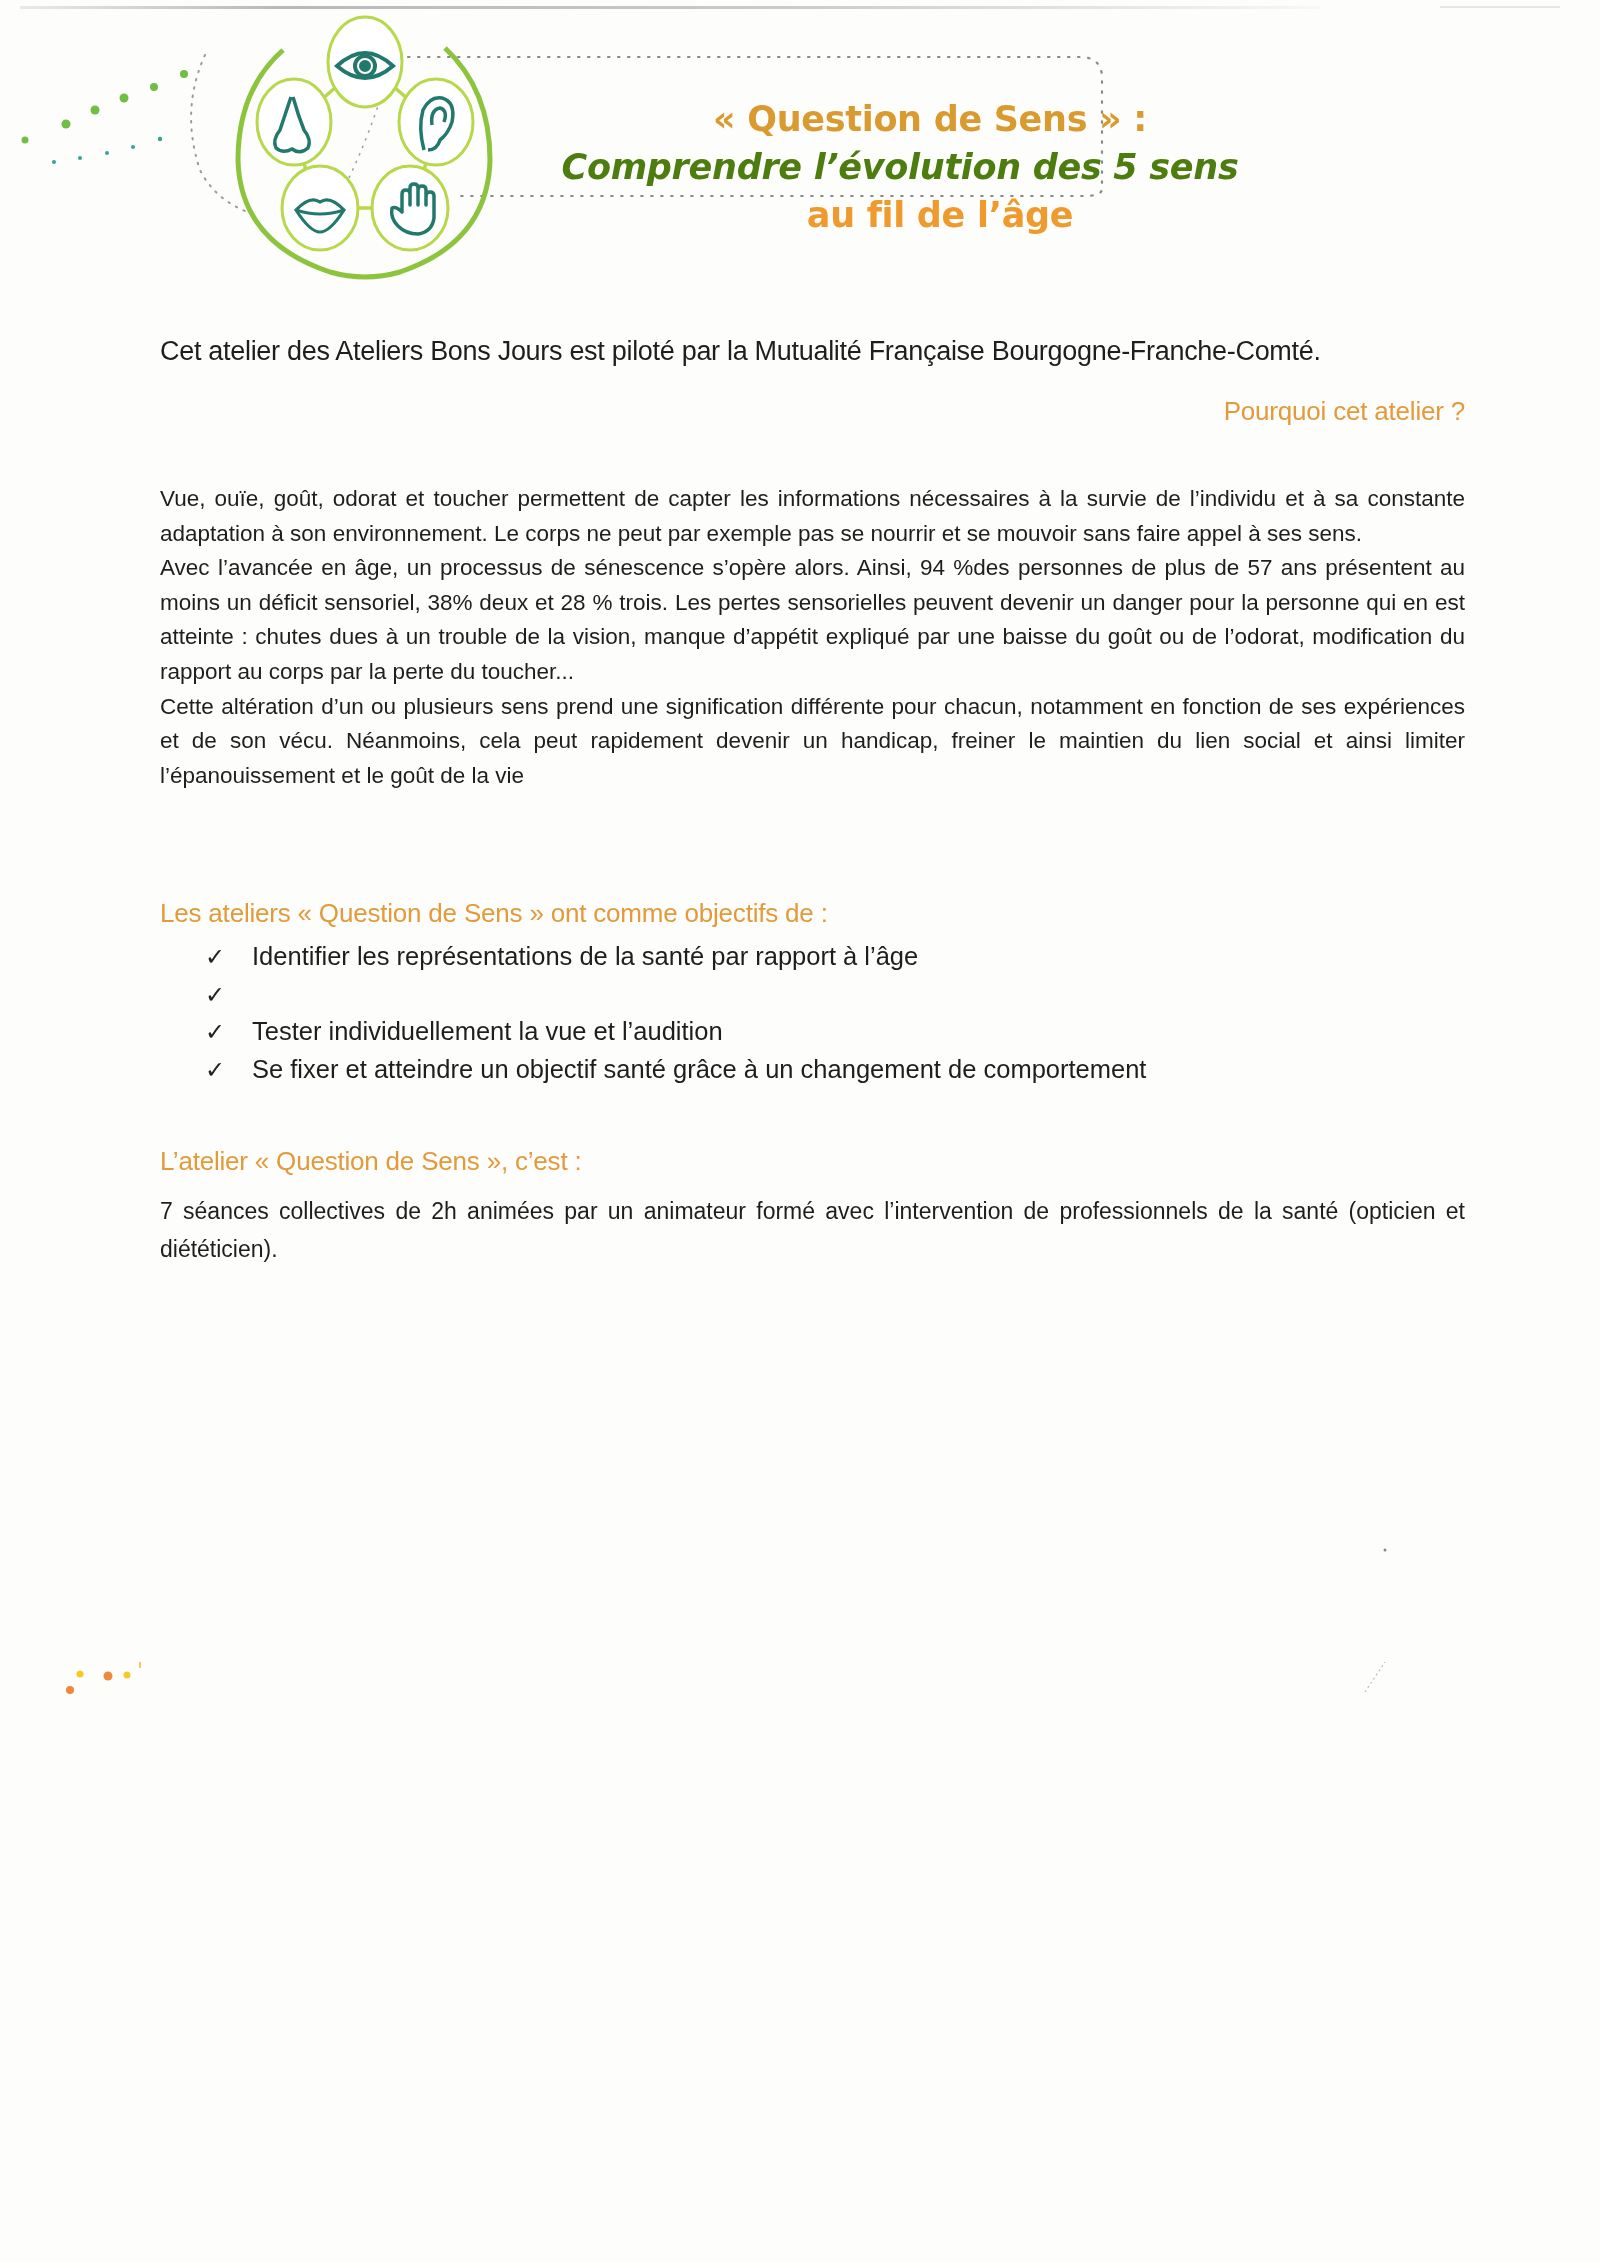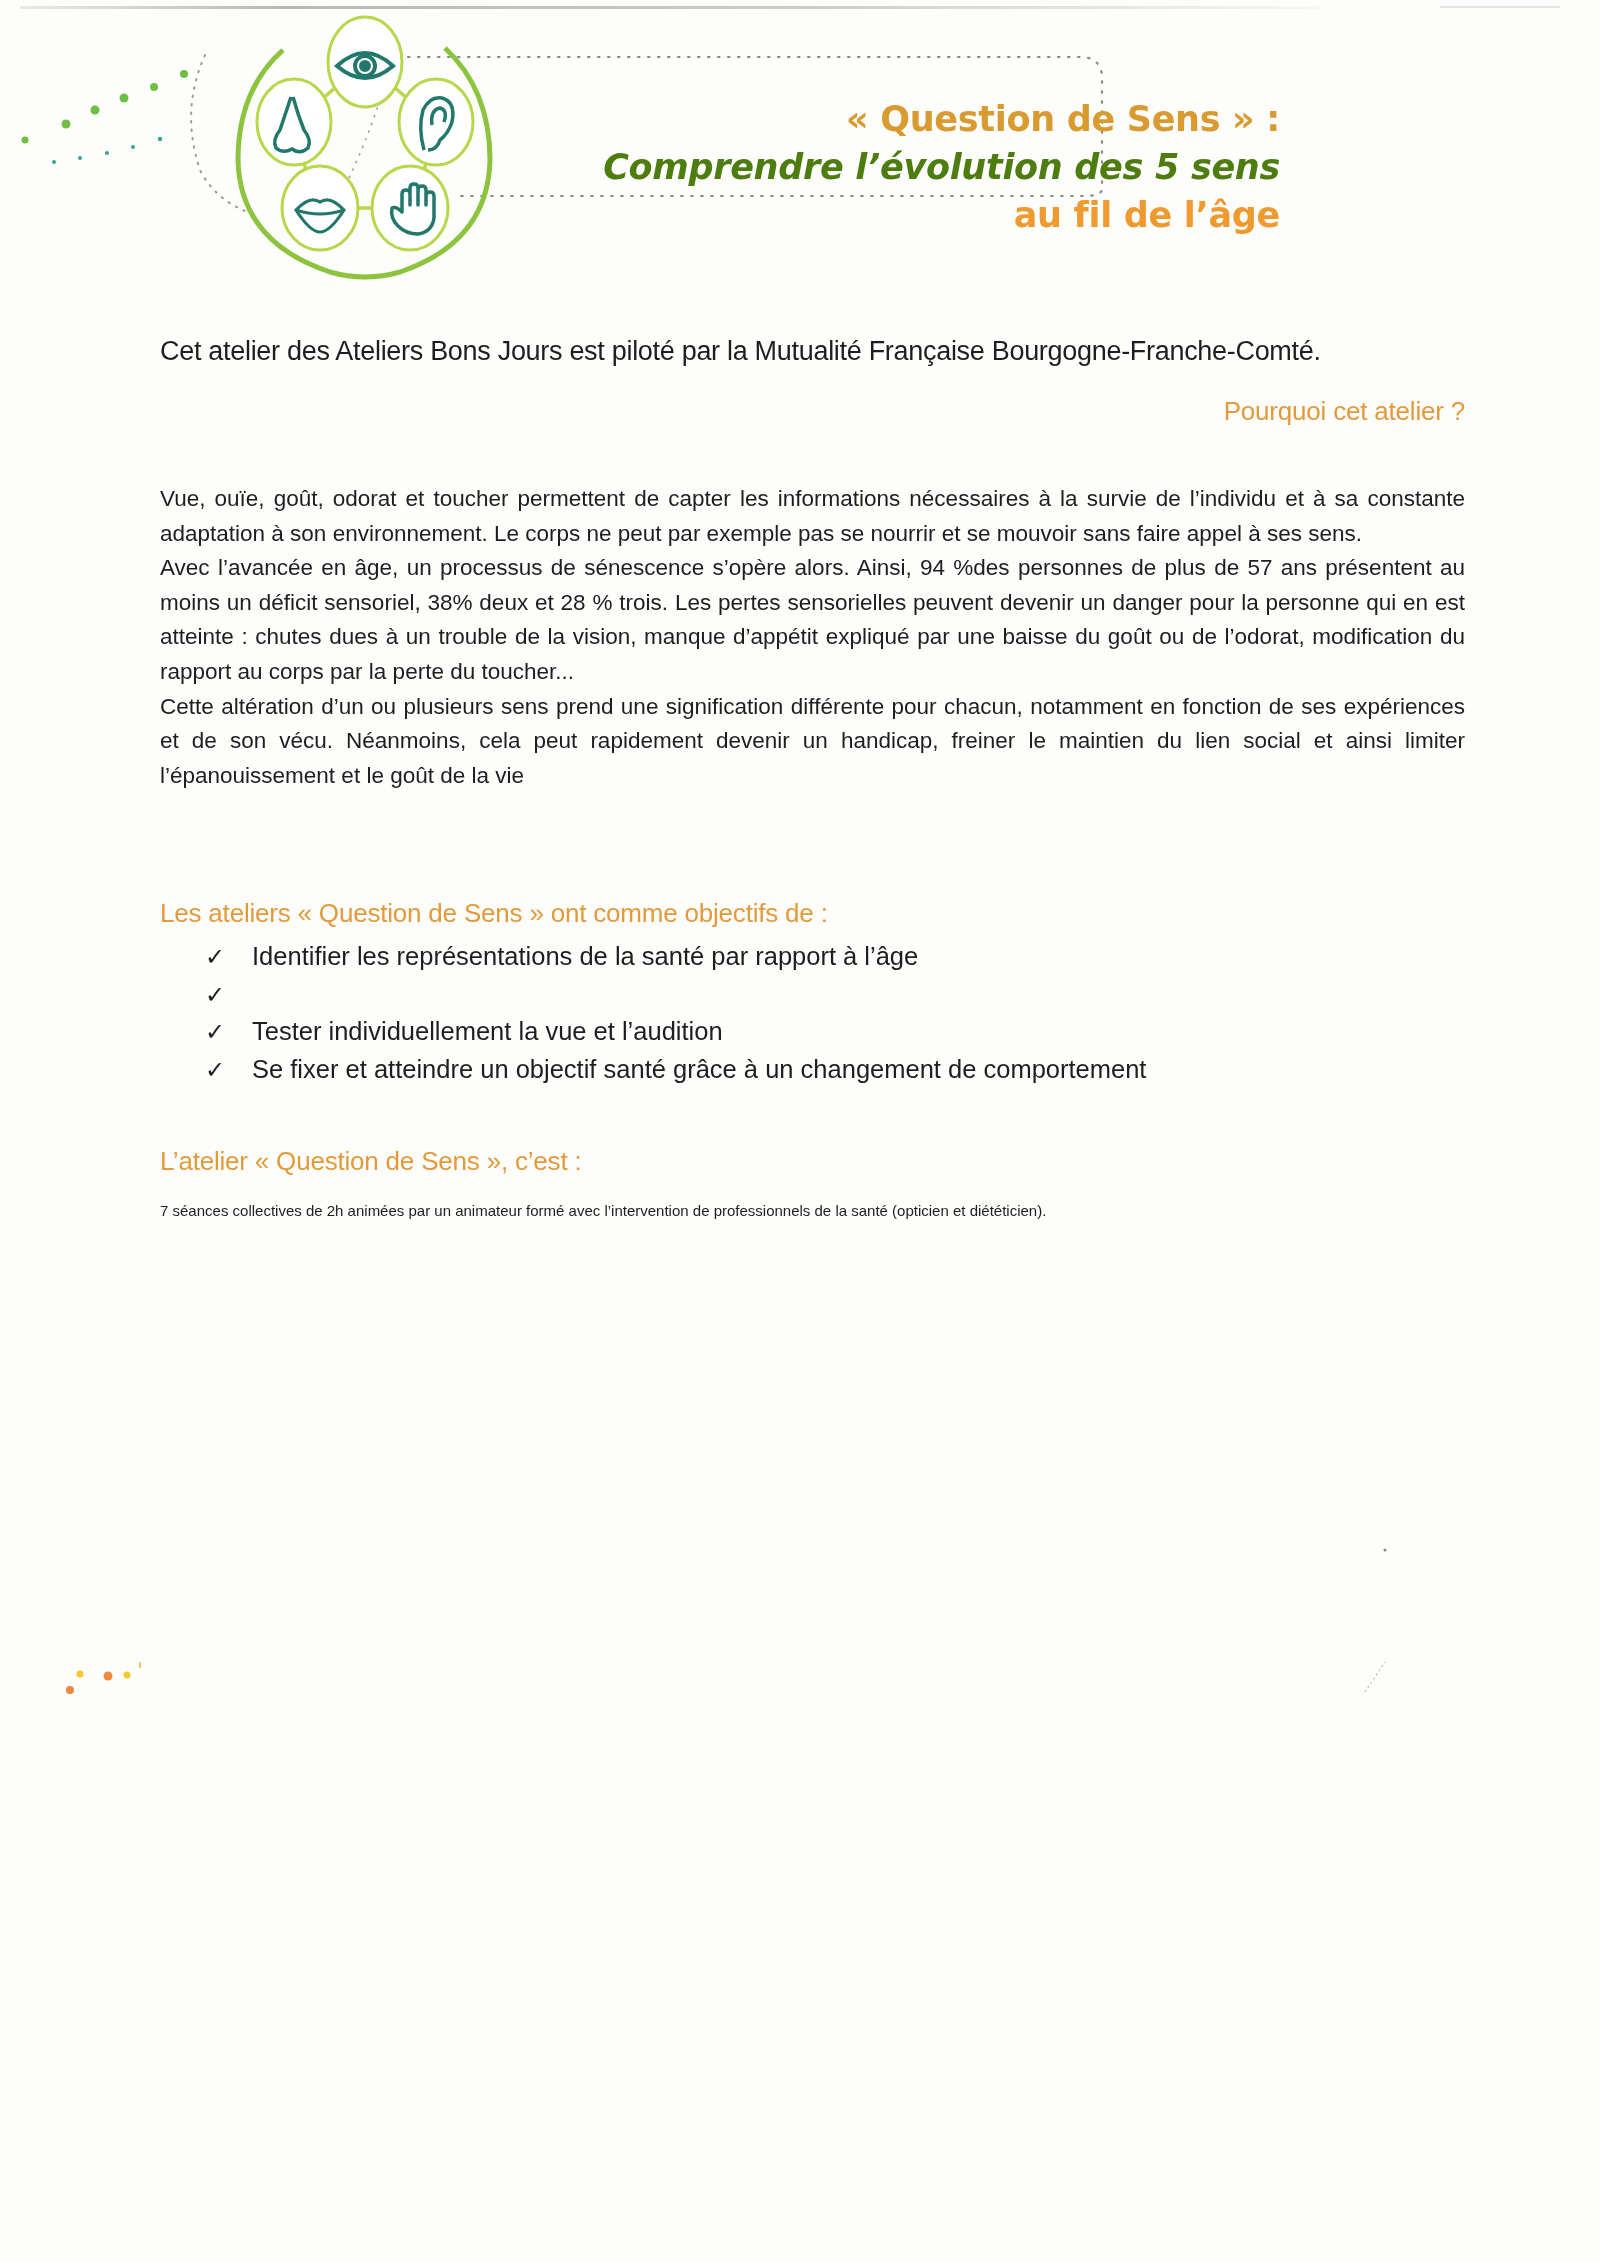--- a/index.html
+++ b/index.html
@@ -13,21 +13,21 @@
       position: absolute; left: 20px; top: 6px; width: 1300px; height: 3px;
       background: linear-gradient(to right, rgba(120,120,120,0.15), rgba(100,100,100,0.45) 20%, rgba(110,110,110,0.35) 60%, rgba(140,140,140,0.05));
     }
     .scanline2 {
       position: absolute; left: 1440px; top: 6px; width: 120px; height: 2px;
       background: rgba(160,160,160,0.25);
     }
     .logo-svg { position: absolute; left: 0; top: 0; }
     .title-block {
       position: absolute; left: 520px; top: 95px; width: 760px;
-      text-align: right; color: #e89a2c; font-weight: bold;
+      text-align: center; color: #e89a2c; font-weight: bold;
       font-family: "DejaVu Sans", sans-serif;
     }
     .title-line { font-size: 35px; line-height: 48px; white-space: nowrap; letter-spacing: -0.3px; }
     .title-line.l1 { color: #d99a30; padding-left: 60px; }
     .title-line.l2 { color: #4d7c0f; font-style: italic; }
     .title-line.l3 { color: #ef9a2e; padding-left: 80px; }
 
     .content { position: absolute; left: 160px; width: 1305px; }
     .intro { top: 336px; font-size: 27px; letter-spacing: -0.3px; }
     .h-orange { color: #e29a3a; font-size: 26px; font-weight: normal; margin: 0; letter-spacing: -0.2px; }
@@ -35,21 +35,21 @@
     .para {
       top: 482px; font-size: 22.5px; line-height: 34.6px; text-align: justify;
       text-align-last: left;
     }
     .para p { margin: 0; }
     .h2 { top: 898px; }
     .checklist { position: absolute; left: 205px; top: 938px; margin: 0; padding: 0; list-style: none; font-size: 25.5px; line-height: 37.7px; }
     .checklist li { display: flex; align-items: center; white-space: nowrap; }
     .check { width: 47px; display: inline-block; font-size: 24px; color: #222; }
     .h3 { top: 1146px; }
-    .final { top: 1192px; font-size: 15px; line-height: 38px; text-align: justify; text-align-last: left; }
+    .final { top: 1192px; font-size: 23px; line-height: 38px; text-align: justify; text-align-last: left; }
     .dots-bottom { position: absolute; left: 0; top: 0; }
   </style>
 </head>
 <body>
 
 <div class="scanline"></div>
 <div class="scanline2"></div>
 
 <svg class="logo-svg" width="1300" height="300" viewBox="0 0 1300 300">
 

